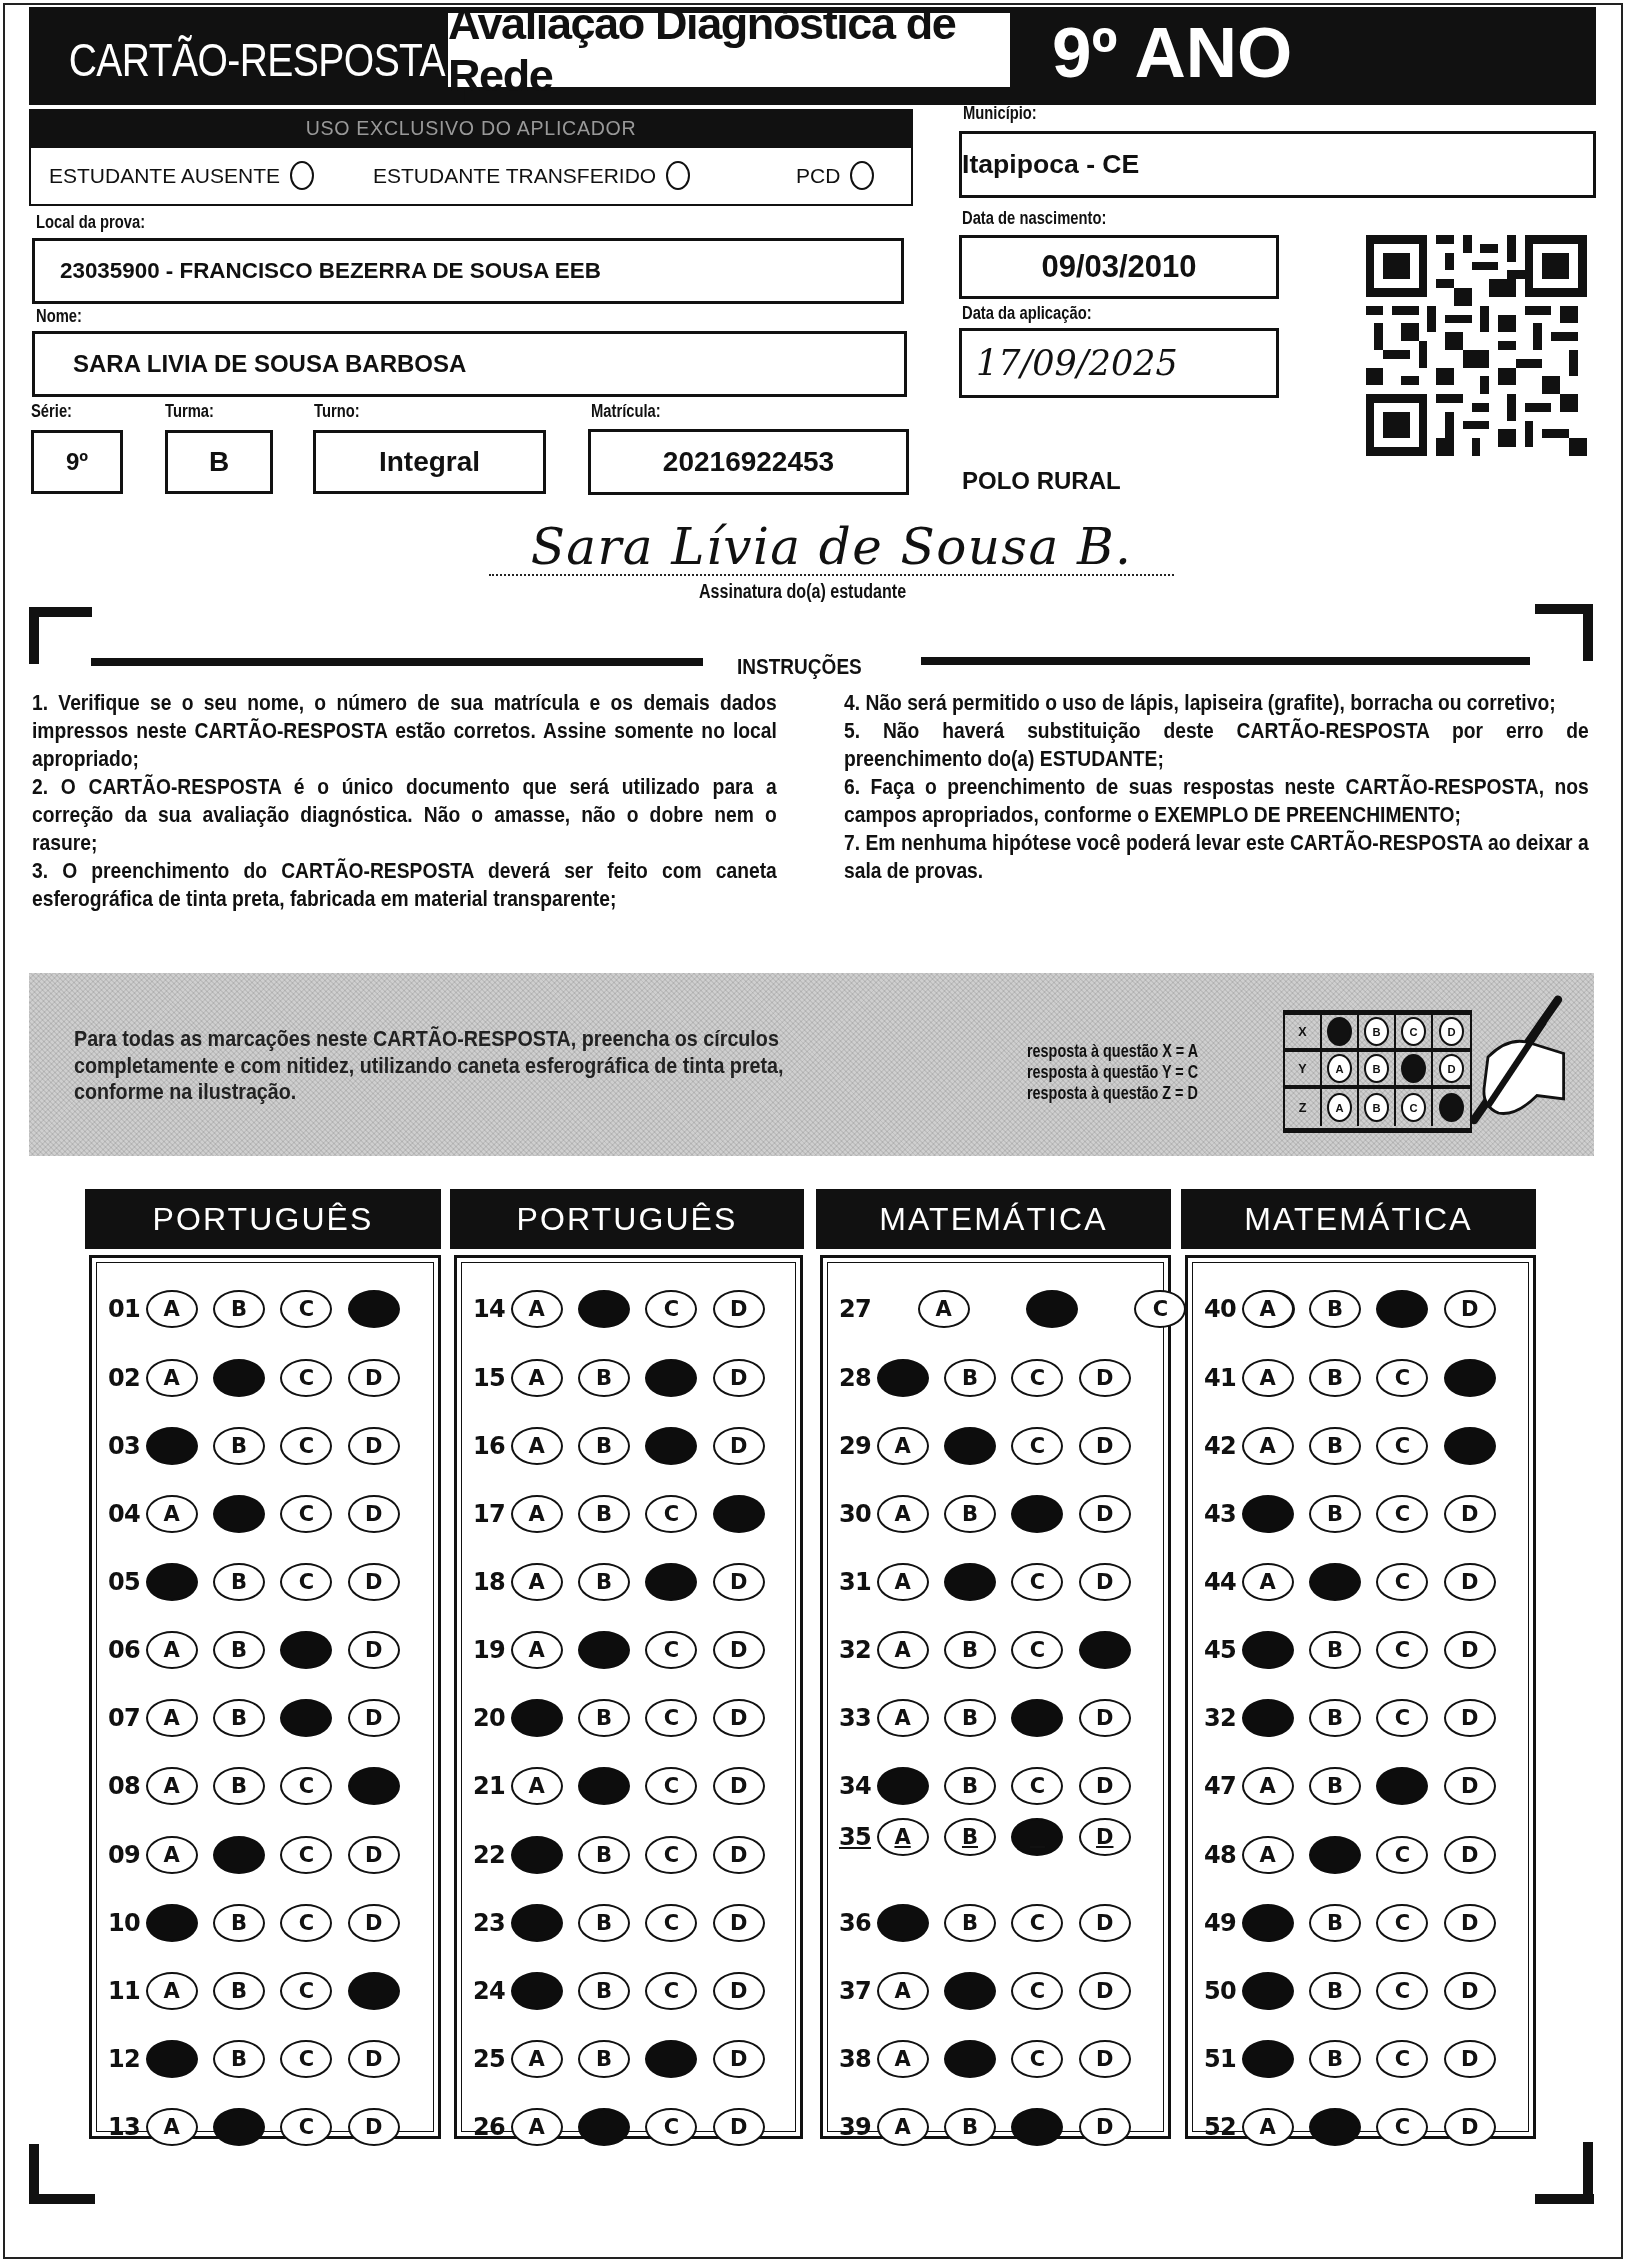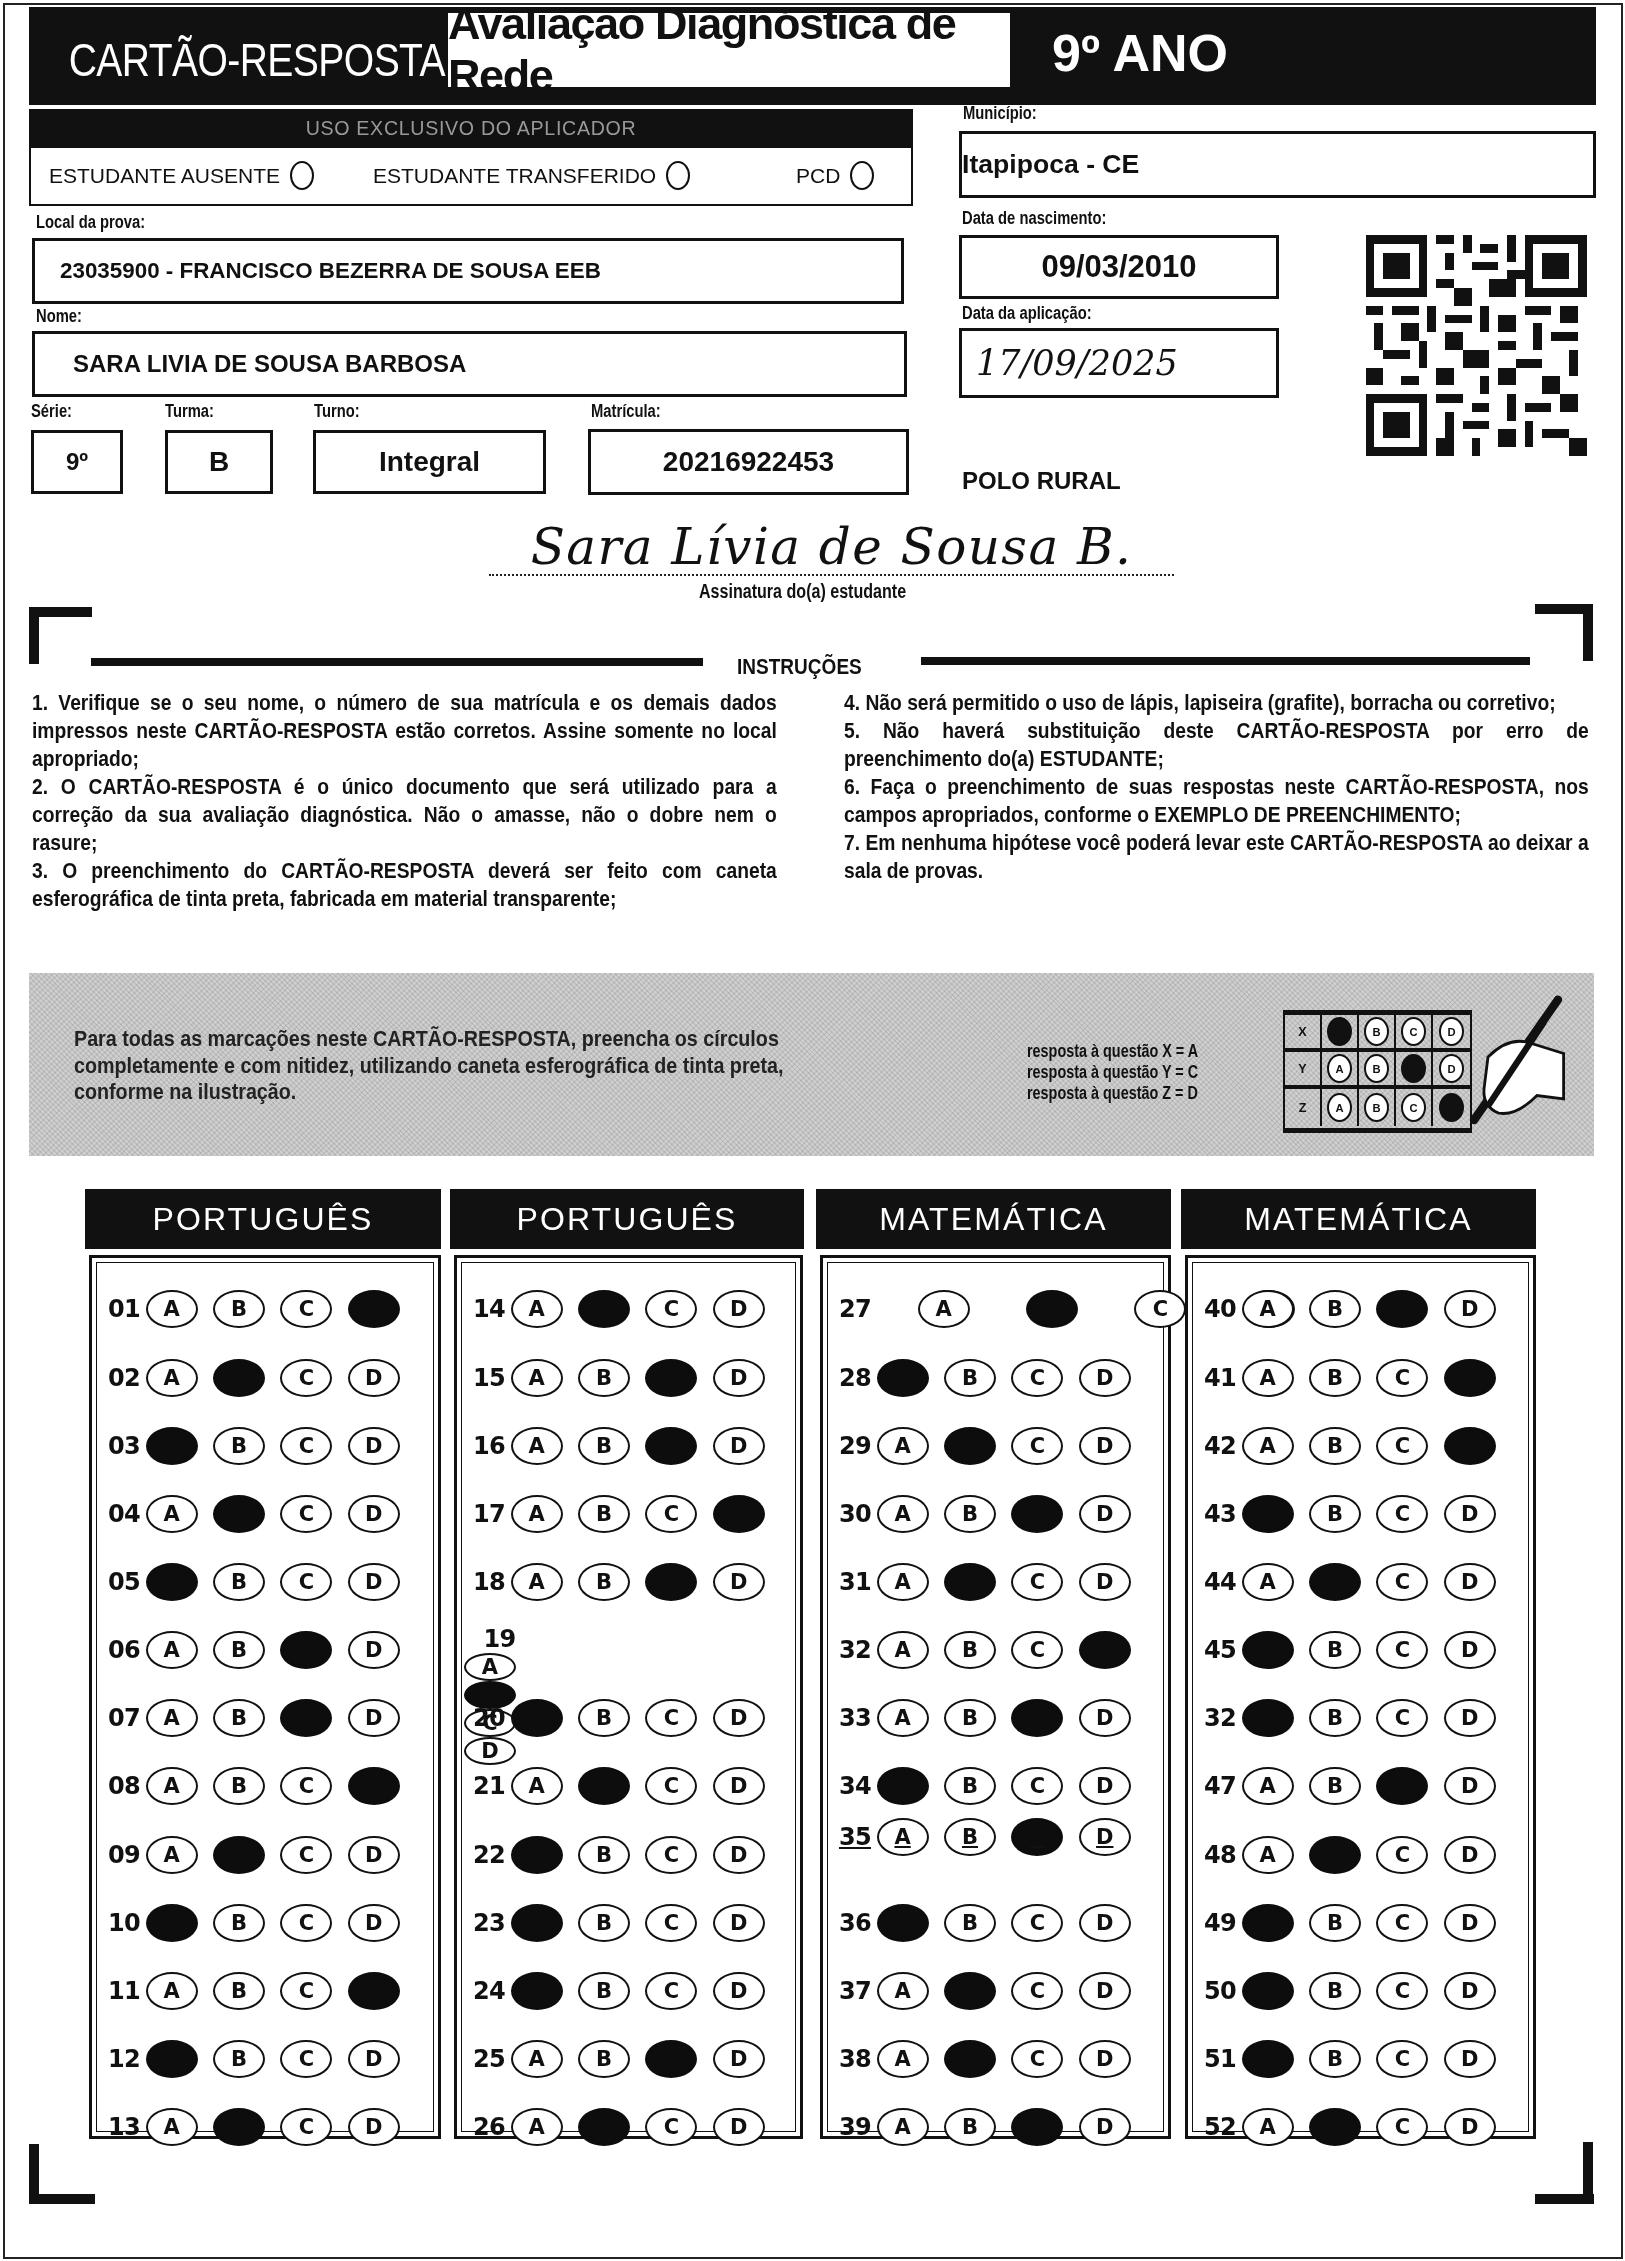--- a/index.html
+++ b/index.html
@@ -4,21 +4,21 @@
 <style>
   * { box-sizing: border-box; margin: 0; padding: 0; }
   html, body { width: 1625px; height: 2261px; background: #ffffff; }
   body { position: relative; font-family: "Liberation Sans", sans-serif; color: #111; overflow: hidden; }
   .page-border { position: absolute; left: 2.8px; top: 2.8px; width: 1620px; height: 2256px; border: 2.1px solid #222; }
 
   
   .hdr-black { position: absolute; background: #111; color: #fff; }
   .hdr-left { left: 29px; top: 15.4px; width: 419px; height: 89px; display: flex; align-items: center; justify-content: center; font-size: 46px; font-family: "Liberation Sans", sans-serif; letter-spacing: -0.7px; transform: scaleX(0.85); transform-origin: left center; width: 489px; }
   .hdr-middle { position: absolute; left: 446px; top: 11.2px; width: 566px; height: 78px; border: 2.8px solid #111; display: flex; align-items: center; justify-content: center; font-weight: bold; font-size: 45px; letter-spacing: -1.4px; }
-  .hdr-right { left: 1010px; top: 7px; width: 586px; height: 91px; display: flex; align-items: center; padding-left: 42px; font-size: 52px; font-weight: bold; }
+  .hdr-right { left: 1010px; top: 7px; width: 586px; height: 91px; display: flex; align-items: center; padding-left: 42px; font-size: 71px; font-weight: bold; }
   .hdr-bar { position: absolute; left: 29px; top: 7px; width: 1567px; height: 98px; background: #111; }
 
   
   .apl-head { position: absolute; left: 29px; top: 109px; width: 884px; height: 39px; background: #111; color: #999; display: flex; align-items: center; justify-content: center; font-size: 19.6px; letter-spacing: 0.7px; }
   .apl-body { position: absolute; left: 29px; top: 147px; width: 884px; height: 59px; border: 2.8px solid #111; border-top: none; display: flex; align-items: center; padding: 0 14px; font-size: 21px; }
   .apl-item { display: flex; align-items: center; gap: 9.8px; }
   .apl-circle { width: 24px; height: 29px; border: 2.1px solid #111; border-radius: 50%; display: inline-block; }
 
   .label { position: absolute; font-weight: bold; font-size: 18px; transform: scaleX(0.82); transform-origin: left center; }
   .field { position: absolute; border: 3.5px solid #111; display: flex; align-items: center; font-weight: bold; }
@@ -419,21 +419,21 @@
         <span class="bubble">C</span>
         <span class="bubble filled">D</span>
       </div>
       <div class="ans-row" style="top: 299px; left: 7px;">
         <span class="q-num">18</span>
         <span class="bubble">A</span>
         <span class="bubble">B</span>
         <span class="bubble filled">C</span>
         <span class="bubble">D</span>
       </div>
-      <div class="ans-row" style="top: 367px; left: 7px; flex-direction: column;">
+      <div class="ans-row" style="top: 367px; left: 7px;">
         <span class="q-num">19</span>
         <span class="bubble">A</span>
         <span class="bubble filled">B</span>
         <span class="bubble">C</span>
         <span class="bubble">D</span>
       </div>
       <div class="ans-row" style="top: 435px; left: 7px;">
         <span class="q-num">20</span>
         <span class="bubble filled">A</span>
         <span class="bubble">B</span>

